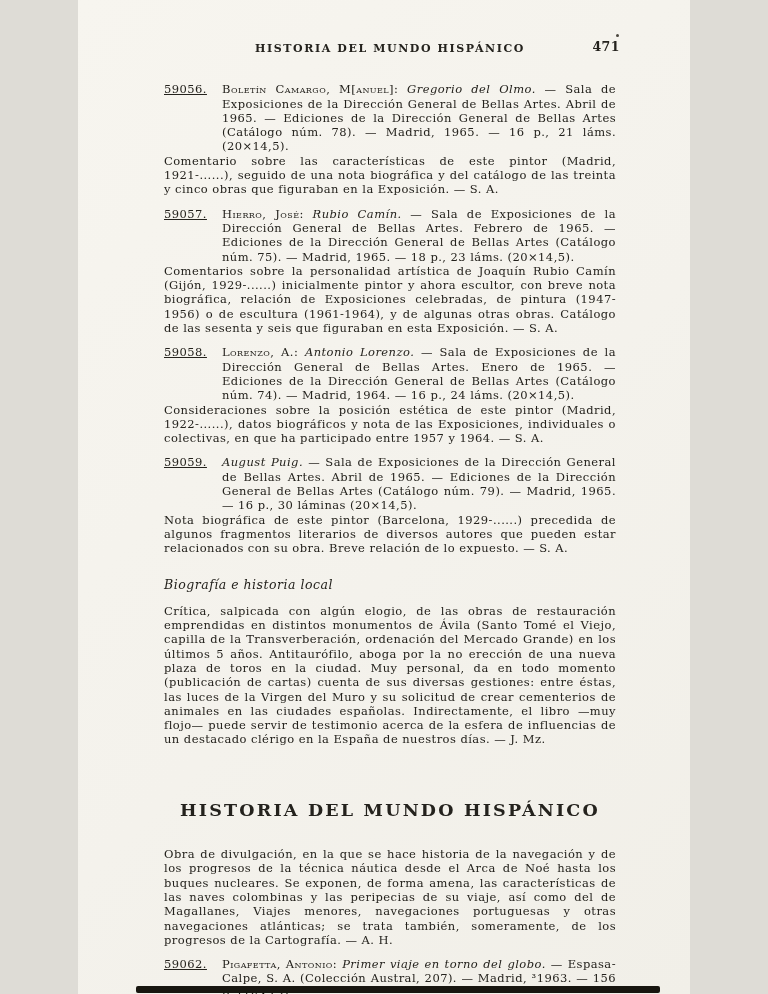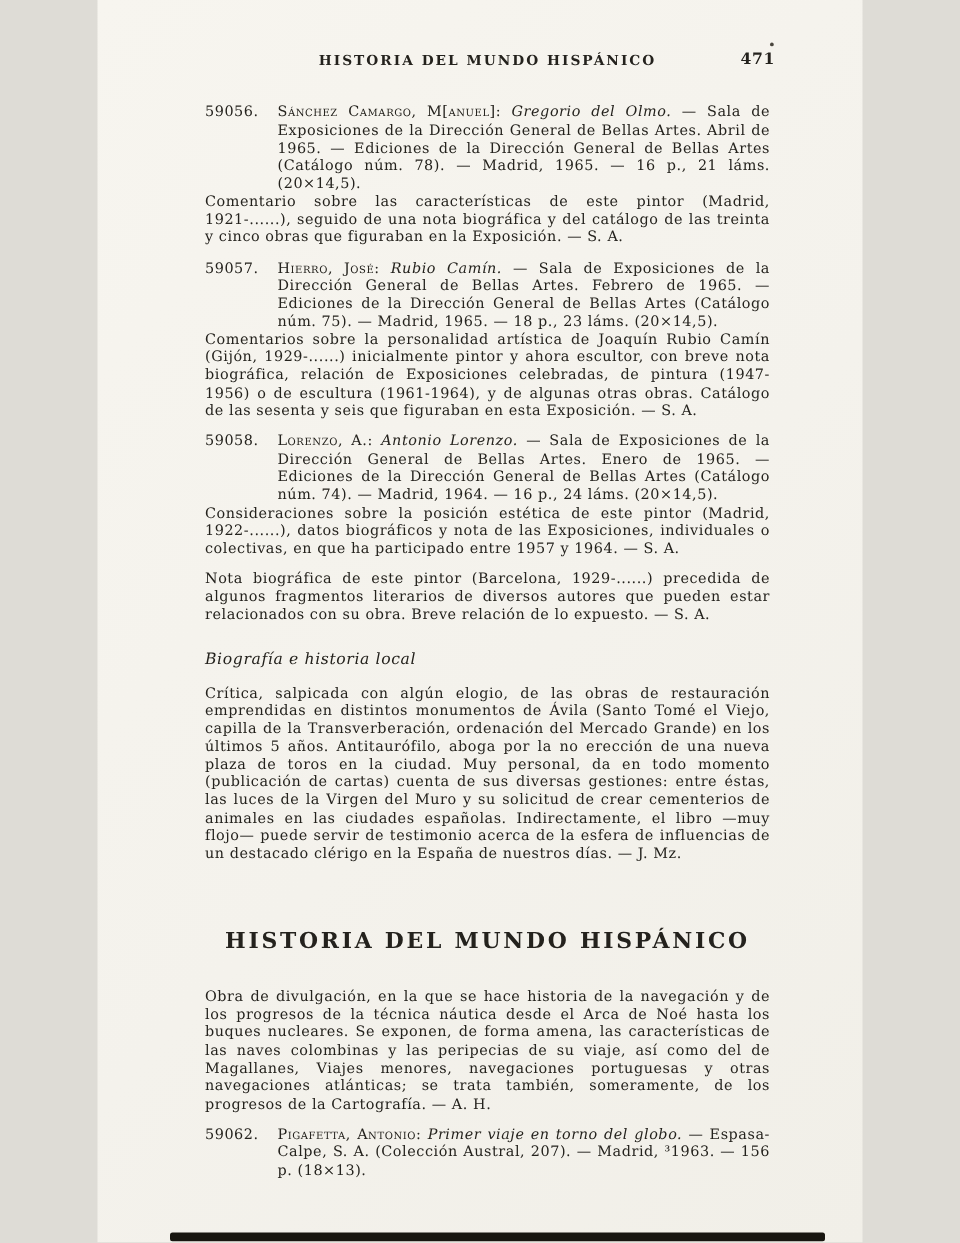--- a/index.html
+++ b/index.html
@@ -30,21 +30,21 @@
   }
   .page-number {
     position: absolute;
     right: -4px;
     top: -2px;
     font-size: 12.5px;
     letter-spacing: 0.5px;
   }
   .entry { margin-bottom: 10px; }
   .citation { margin: 0; padding-left: 58px; text-indent: -58px; }
-  .entry-number { display: inline-block; width: 58px; text-indent: 0; }
+  .entry-number { display: inline-block; width: 58px; text-indent: 0; text-decoration: underline; }
   .author { font-variant: small-caps; }
   .title { }
   .comment { margin: 0; }
   .section-heading {
     font-style: italic;
     font-weight: normal;
     font-size: 12.5px;
     letter-spacing: 0.5px;
     text-align: left;
     margin: 22px 0 12px 0;
@@ -79,35 +79,36 @@
 <body>
 
 <div class="page">
 
   <header class="page-header">
     <span class="running-title">HISTORIA DEL MUNDO HISPÁNICO</span>
     <span class="page-number">471</span>
   </header>
 
   <div class="entry">
-    <p class="citation"><span class="entry-number">59056.</span><span class="author">Sánchez Camargo, M[anuel]:</span> <em class="title">Gregorio del Olmo.</em> <span>— Sala de Exposiciones de la Dirección General de Bellas Artes. Abril de 1965. — Ediciones de la Dirección General de Bellas Artes (Catálogo núm. 78). — Madrid, 1965. — 16 p., 21 láms. (20×14,5).</span></p>
+    <p class="citation"><span class="entry-number">59056.</span><span class="author">Boletín Camargo, M[anuel]:</span> <em class="title">Gregorio del Olmo.</em> <span>— Sala de Exposiciones de la Dirección General de Bellas Artes. Abril de 1965. — Ediciones de la Dirección General de Bellas Artes (Catálogo núm. 78). — Madrid, 1965. — 16 p., 21 láms. (20×14,5).</span></p>
     <p class="comment">Comentario sobre las características de este pintor (Madrid, 1921-......), seguido de una nota biográfica y del catálogo de las treinta y cinco obras que figuraban en la Exposición. — S. A.</p>
   </div>
 
   <div class="entry">
     <p class="citation"><span class="entry-number">59057.</span><span class="author">Hierro, José:</span> <em class="title">Rubio Camín.</em> <span>— Sala de Exposiciones de la Dirección General de Bellas Artes. Febrero de 1965. — Ediciones de la Dirección General de Bellas Artes (Catálogo núm. 75). — Madrid, 1965. — 18 p., 23 láms. (20×14,5).</span></p>
     <p class="comment">Comentarios sobre la personalidad artística de Joaquín Rubio Camín (Gijón, 1929-......) inicialmente pintor y ahora escultor, con breve nota biográfica, relación de Exposiciones celebradas, de pintura (1947-1956) o de escultura (1961-1964), y de algunas otras obras. Catálogo de las sesenta y seis que figuraban en esta Exposición. — S. A.</p>
   </div>
 
   <div class="entry">
     <p class="citation"><span class="entry-number">59058.</span><span class="author">Lorenzo, A.:</span> <em class="title">Antonio Lorenzo.</em> <span>— Sala de Exposiciones de la Dirección General de Bellas Artes. Enero de 1965. — Ediciones de la Dirección General de Bellas Artes (Catálogo núm. 74). — Madrid, 1964. — 16 p., 24 láms. (20×14,5).</span></p>
     <p class="comment">Consideraciones sobre la posición estética de este pintor (Madrid, 1922-......), datos biográficos y nota de las Exposiciones, individuales o colectivas, en que ha participado entre 1957 y 1964. — S. A.</p>
   </div>
 
   <div class="entry">
+    <p class="citation"><span class="entry-number">59059.</span><em class="title">August Puig.</em> <span>— Sala de Exposiciones de la Dirección General de Bellas Artes. Abril de 1965. — Ediciones de la Dirección General de Bellas Artes (Catálogo núm. 79). — Madrid, 1965. — 16 p., 30 láminas (20×14,5).</span></p>
     <p class="comment">Nota biográfica de este pintor (Barcelona, 1929-......) precedida de algunos fragmentos literarios de diversos autores que pueden estar relacionados con su obra. Breve relación de lo expuesto. — S. A.</p>
   </div>
 
   <h3 class="section-heading">Biografía e historia local</h3>
 
   <div class="entry">
     <p class="comment">Crítica, salpicada con algún elogio, de las obras de restauración emprendidas en distintos monumentos de Ávila (Santo Tomé el Viejo, capilla de la Transverberación, ordenación del Mercado Grande) en los últimos 5 años. Antitaurófilo, aboga por la no erección de una nueva plaza de toros en la ciudad. Muy personal, da en todo momento (publicación de cartas) cuenta de sus diversas gestiones: entre éstas, las luces de la Virgen del Muro y su solicitud de crear cementerios de animales en las ciudades españolas. Indirectamente, el libro —muy flojo— puede servir de testimonio acerca de la esfera de influencias de un destacado clérigo en la España de nuestros días. — J. Mz.</p>
   </div>
 
   <h1 class="main-heading">HISTORIA DEL MUNDO HISPÁNICO</h1>

